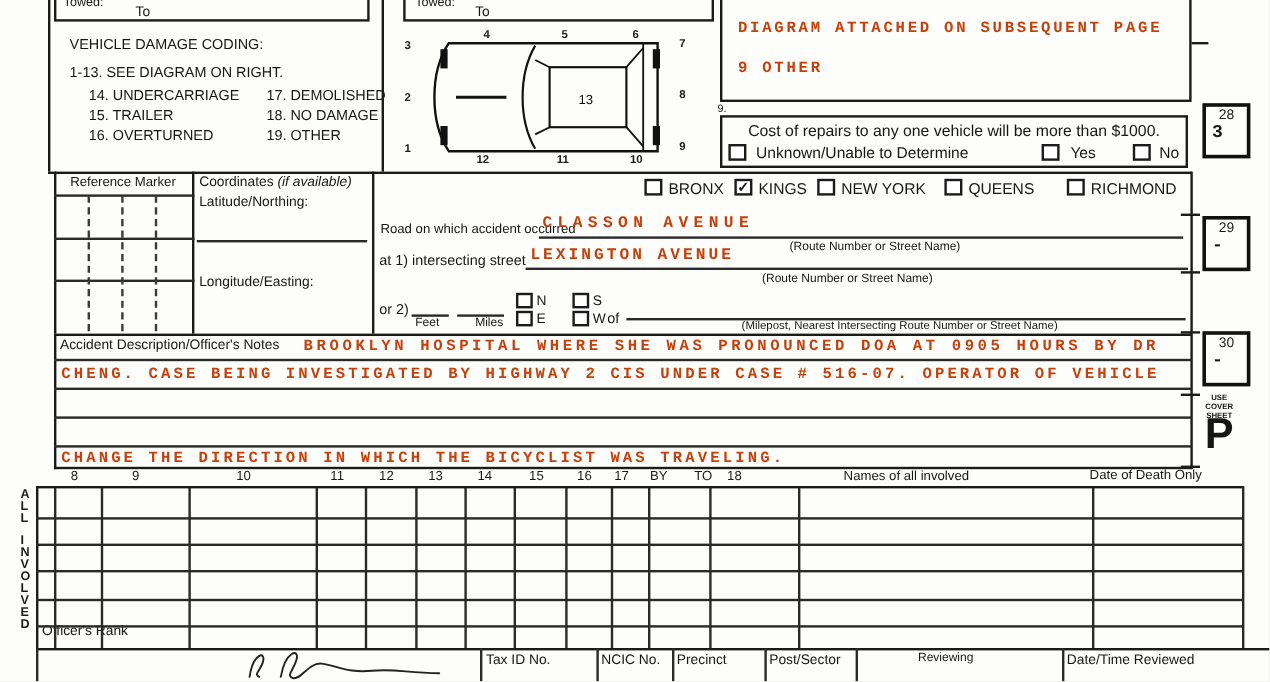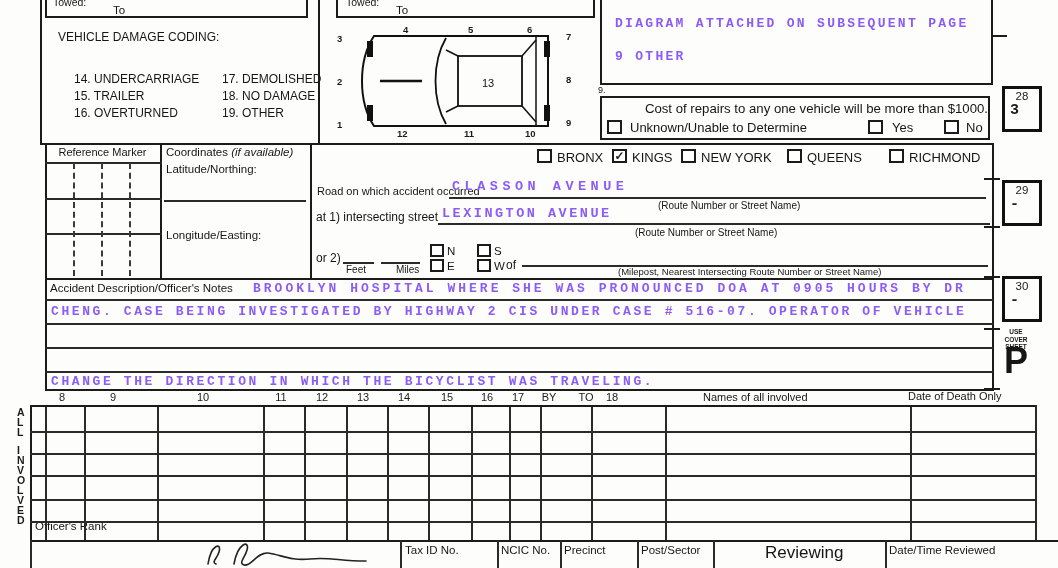--- a/index.html
+++ b/index.html
@@ -6,21 +6,21 @@
   #page{position:relative;width:1058px;height:568px;overflow:hidden;background:#fdfdfb;
         font-family:"Liberation Sans",sans-serif;color:#1b1b1b;}
   .hline{position:absolute;background:#1b1b1b;height:2px;}
   .hline.thin{height:1.5px;background:#2a2a2a;}
   .vline{position:absolute;background:#1b1b1b;width:2px;}
   .vline.thin{width:1.5px;background:#2a2a2a;}
   .vdash{position:absolute;width:0;border-left:2px dashed #3a3a3a;}
   .box{position:absolute;border:2px solid #1b1b1b;background:transparent;box-sizing:border-box;}
   .lbl{position:absolute;white-space:nowrap;color:#161616;}
   .typed{position:absolute;white-space:pre;font-family:"Liberation Mono","DejaVu Sans Mono",monospace;
-         font-weight:bold;color:#8b5cf6;}
+         font-weight:bold;color:#c2410c;}
   .cb{position:absolute;width:15px;height:14px;border:2px solid #1b1b1b;background:#fff;
       box-sizing:border-box;font-size:12px;line-height:11px;text-align:center;font-weight:bold;}
   .codebox{position:absolute;width:40px;height:46px;border:3px solid #111;box-sizing:border-box;text-align:center;}
   .codebox .code{display:block;font-size:11.5px;margin-top:1px;}
   .codebox .val{display:block;font-size:15px;font-weight:bold;text-align:left;padding-left:5px;
                 font-family:"Liberation Mono",monospace;}
   .num{position:absolute;font-size:11px;transform:translateX(-50%);}
   .dnum{position:absolute;font-size:9.5px;font-weight:bold;}
   .sideletter{position:absolute;font-size:10.5px;font-weight:bold;left:17px;}
 </style>
@@ -35,20 +35,21 @@
     <span class="lbl" style="left:6px;top:4px;font-size:10.5px;">Towed:</span>
     <span class="lbl" style="left:66px;top:12px;font-size:11.5px;">To</span>
   </div>
 
   <div class="box" style="left:336px;top:-10px;width:259px;height:28px;">
     <span class="lbl" style="left:8px;top:4px;font-size:10.5px;">Towed:</span>
     <span class="lbl" style="left:58px;top:12px;font-size:11.5px;">To</span>
   </div>
 
   <div class="lbl" style="left:58px;top:30px;font-size:12px;">VEHICLE DAMAGE CODING:</div>
+  <div class="lbl" style="left:58px;top:53px;font-size:12px;">1-13. SEE DIAGRAM ON RIGHT.</div>
   <div class="lbl" style="left:74px;top:72px;font-size:12px;">14. UNDERCARRIAGE</div>
   <div class="lbl" style="left:74px;top:89px;font-size:12px;">15. TRAILER</div>
   <div class="lbl" style="left:74px;top:106px;font-size:12px;">16. OVERTURNED</div>
   <div class="lbl" style="left:222px;top:72px;font-size:12px;">17. DEMOLISHED</div>
   <div class="lbl" style="left:222px;top:89px;font-size:12px;">18. NO DAMAGE</div>
   <div class="lbl" style="left:222px;top:106px;font-size:12px;">19. OTHER</div>
 
   <div class="vline" style="left:318px;top:0;height:143px;"></div>
 
   <svg style="position:absolute;left:348px;top:28px;" width="212" height="106" viewBox="0 0 212 106">
@@ -65,21 +66,21 @@
     <text x="134" y="59" font-size="11" font-family="Liberation Sans, sans-serif" fill="#111" id="car-center-num">13</text>
   </svg>
 
   <div class="box" style="left:600px;top:-6px;width:393px;height:91px;">
     <span class="typed" style="left:13px;top:20px;font-size:13px;letter-spacing:2.3px;">DIAGRAM ATTACHED ON SUBSEQUENT PAGE</span>
     <span class="typed" style="left:13px;top:53px;font-size:13px;letter-spacing:2.3px;">9 OTHER</span>
   </div>
   <div class="lbl" style="left:598px;top:85px;font-size:9px;">9.</div>
 
   <div class="box" style="left:600px;top:96px;width:390px;height:44px;">
-    <div class="lbl" style="left:0;top:3px;width:386px;text-align:right;font-size:13.2px;">Cost of repairs to any one vehicle will be more than $1000.</div>
+    <div class="lbl" style="left:0;top:3px;width:386px;text-align:center;font-size:13.2px;">Cost of repairs to any one vehicle will be more than $1000.</div>
     <div class="cb" style="left:5px;top:22px;"></div>
     <span class="lbl" style="left:28px;top:22px;font-size:13px;">Unknown/Unable to Determine</span>
     <div class="cb" style="left:266px;top:22px;"></div>
     <span class="lbl" style="left:290px;top:22px;font-size:13px;">Yes</span>
     <div class="cb" style="left:342px;top:22px;"></div>
     <span class="lbl" style="left:364px;top:22px;font-size:13px;">No</span>
   </div>
 
   <div class="vline" style="left:992px;top:143px;height:248px;"></div>
   <div class="lbl" style="left:1000px;top:328px;width:32px;font-size:6.5px;font-weight:bold;line-height:7.5px;text-align:center;white-space:normal;">USE COVER SHEET</div>
@@ -137,21 +138,21 @@
 
   <div class="lbl" style="left:703px;top:391px;font-size:11px;">Names of all involved</div>
   <div class="lbl" style="left:908px;top:390px;font-size:11px;">Date of Death Only</div>
 
   <div class="hline" style="left:30px;top:540px;width:1028px;"></div>
   <div class="lbl" style="left:35px;top:520px;font-size:11.5px;">Officer's Rank</div>
   <div class="lbl" style="left:405px;top:544px;font-size:11.5px;">Tax ID No.</div>
   <div class="lbl" style="left:501px;top:544px;font-size:11.5px;">NCIC No.</div>
   <div class="lbl" style="left:564px;top:544px;font-size:11.5px;">Precinct</div>
   <div class="lbl" style="left:641px;top:544px;font-size:11.5px;">Post/Sector</div>
-  <div class="lbl" style="left:717px;top:543px;font-size:17px;padding-left:48px;">Reviewing</div>
+  <div class="lbl" style="left:717px;top:543px;font-size:10px;padding-left:48px;">Reviewing</div>
   <div class="lbl" style="left:717px;top:576px;font-size:11px;">Officer</div>
   <div class="lbl" style="left:889px;top:544px;font-size:11.5px;">Date/Time Reviewed</div>
 
   <svg style="position:absolute;left:198px;top:540px;" width="185" height="28" viewBox="0 0 185 28">
     <path d="M 10,24 C 13,4 24,2 21,12 C 19,19 13,22 18,24 M 36,24 C 40,2 52,0 49,10 C 47,18 40,23 46,25 C 53,27 59,12 70,13 C 84,15 92,21 112,19 C 132,17 141,21 168,21" fill="none" stroke="#222" stroke-width="1.6" stroke-linecap="round"></path>
   </svg>
 
 <div class="dnum" style="left: 337px; top: 33px;">3</div>
     <div class="dnum" style="left: 337px; top: 76px;">2</div>
     <div class="dnum" style="left: 337px; top: 119px;">1</div>

